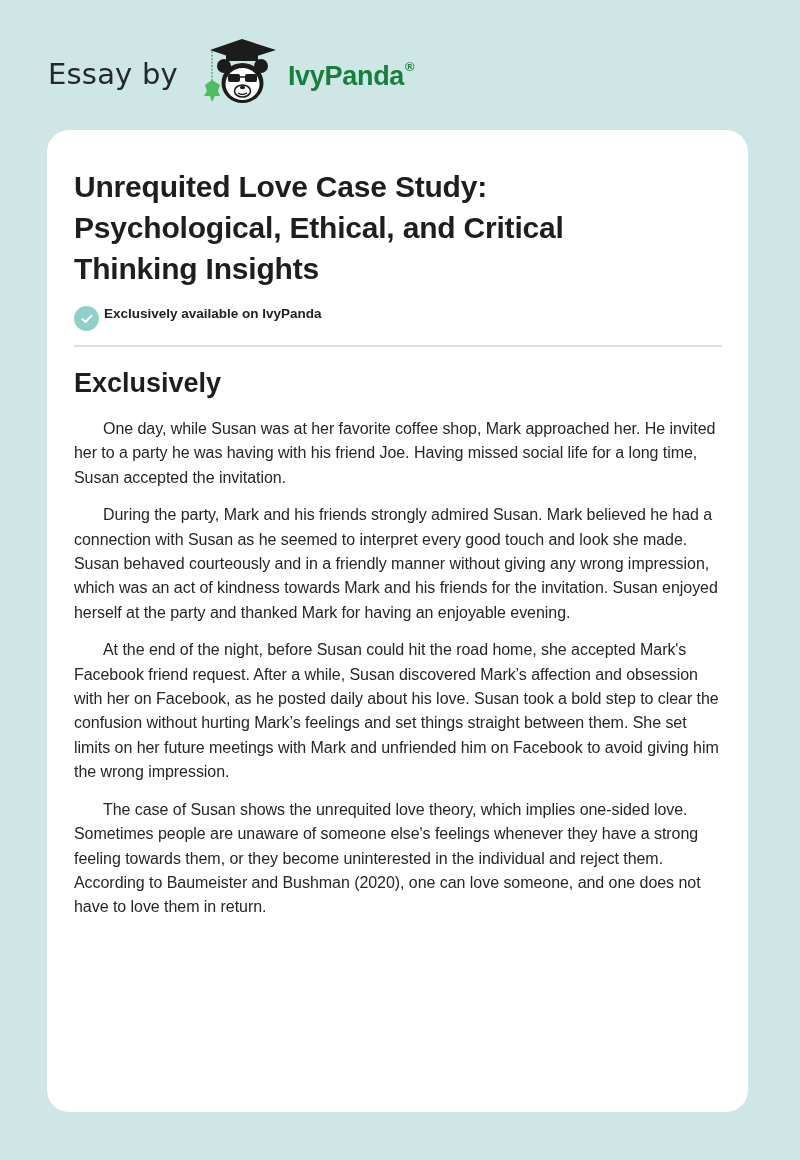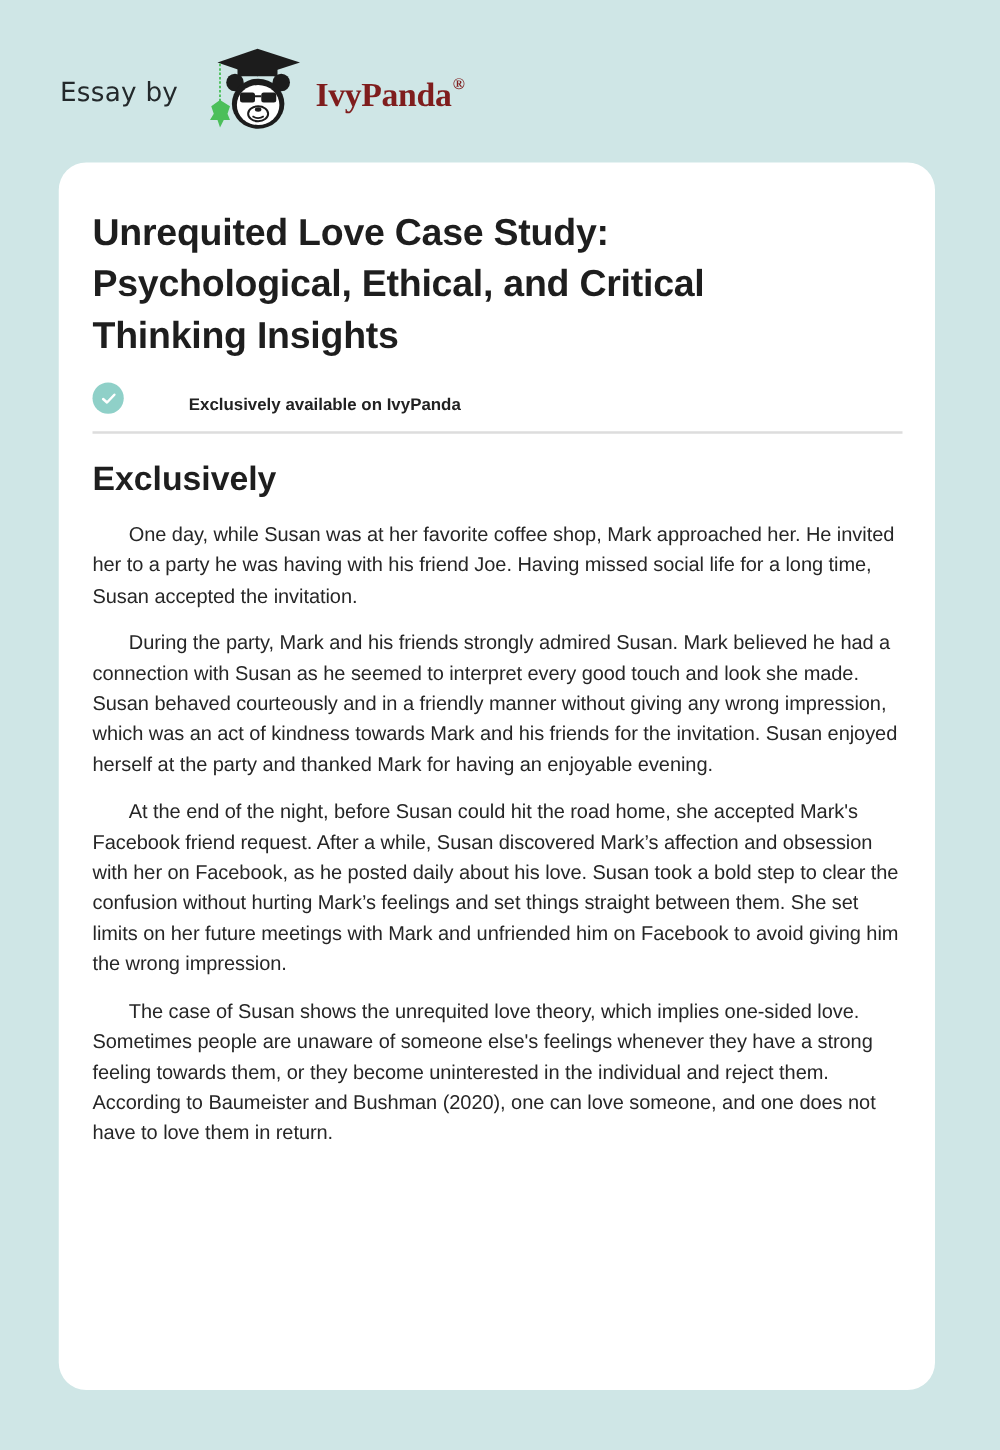--- a/index.html
+++ b/index.html
@@ -18,36 +18,36 @@
   .header {
     position: absolute;
     left: 48px;
     top: 36px;
     height: 72px;
     display: flex;
     align-items: center;
   }
   .essay-by {
     font-family: "DejaVu Sans", sans-serif;
-    font-size: 21px;
+    font-size: 29px;
     color: #23292b;
     letter-spacing: 0.2px;
     margin-right: 18px;
     margin-top: 4px;
   }
   .logo-mark {
     width: 86px;
     height: 72px;
     margin-right: 6px;
   }
   .logo-text {
-    font-family: Liberation Serif, serif;
+    font-family: Liberation Sans, sans-serif;
     font-weight: bold;
     font-size: 27px;
-    color: #7f1d1d;
+    color: #15803d;
     margin-top: 8px;
     letter-spacing: -0.3px;
   }
   .logo-text sup {
     font-size: 13px;
     vertical-align: top;
     position: relative;
     top: -2px;
     margin-left: 1px;
   }
@@ -71,22 +71,21 @@
     font-size: 30px;
     line-height: 41px;
     color: #1e1e1e;
     letter-spacing: -0.2px;
   }
   .badge {
     position: absolute;
     left: 27px;
     top: 176px;
     display: flex;
-    align-items: flex-end;
-    gap: 47px;
+    align-items: flex-start;
   }
   .check-circle {
     width: 25px;
     height: 25px;
     border-radius: 50%;
     background: #8fd0c8;
     display: flex;
     align-items: center;
     justify-content: center;
     margin-right: 5px;

